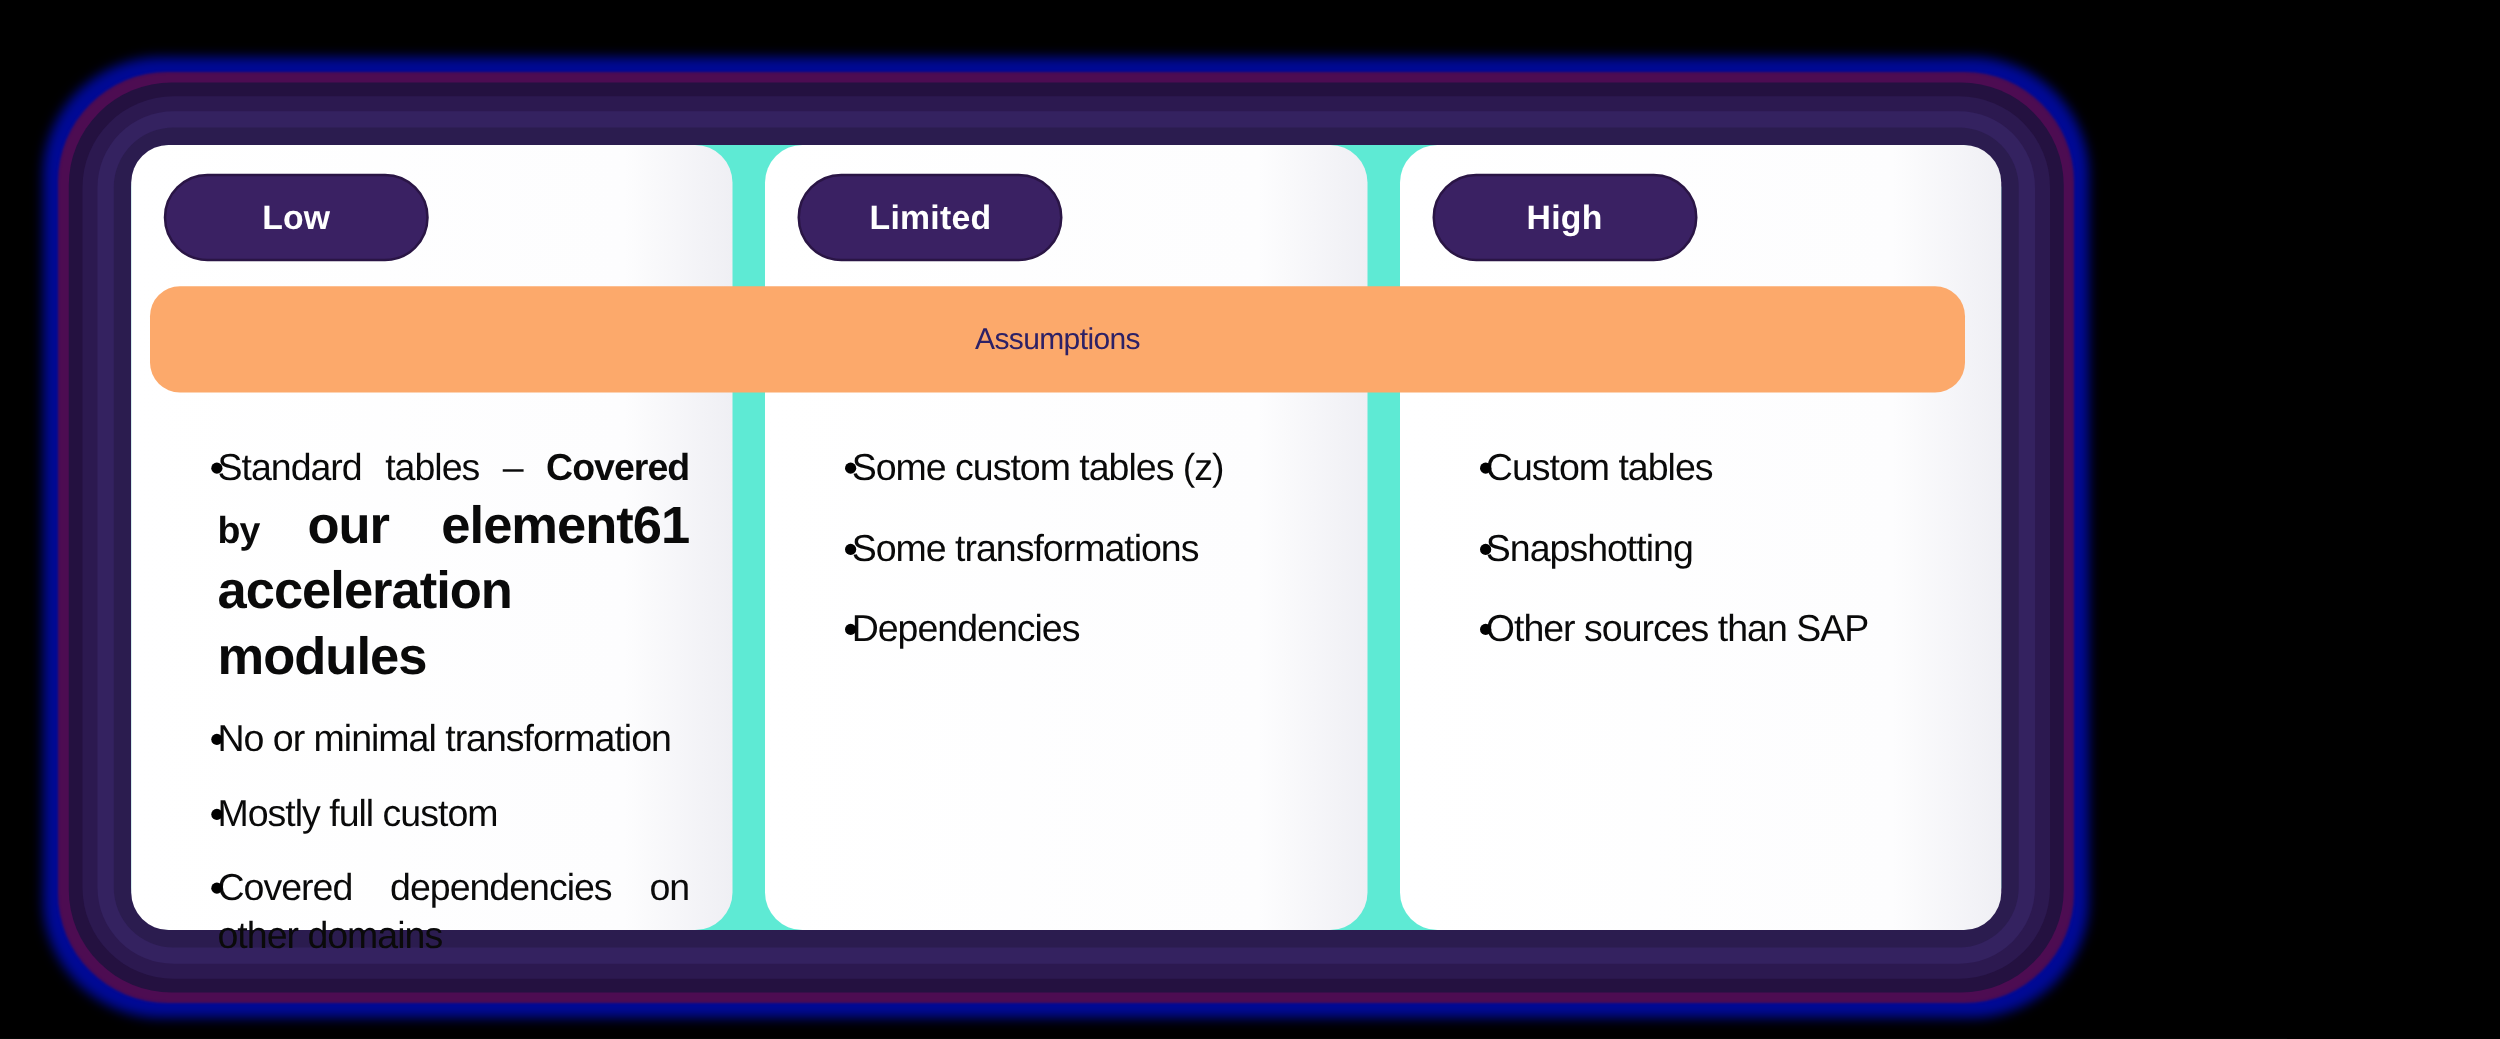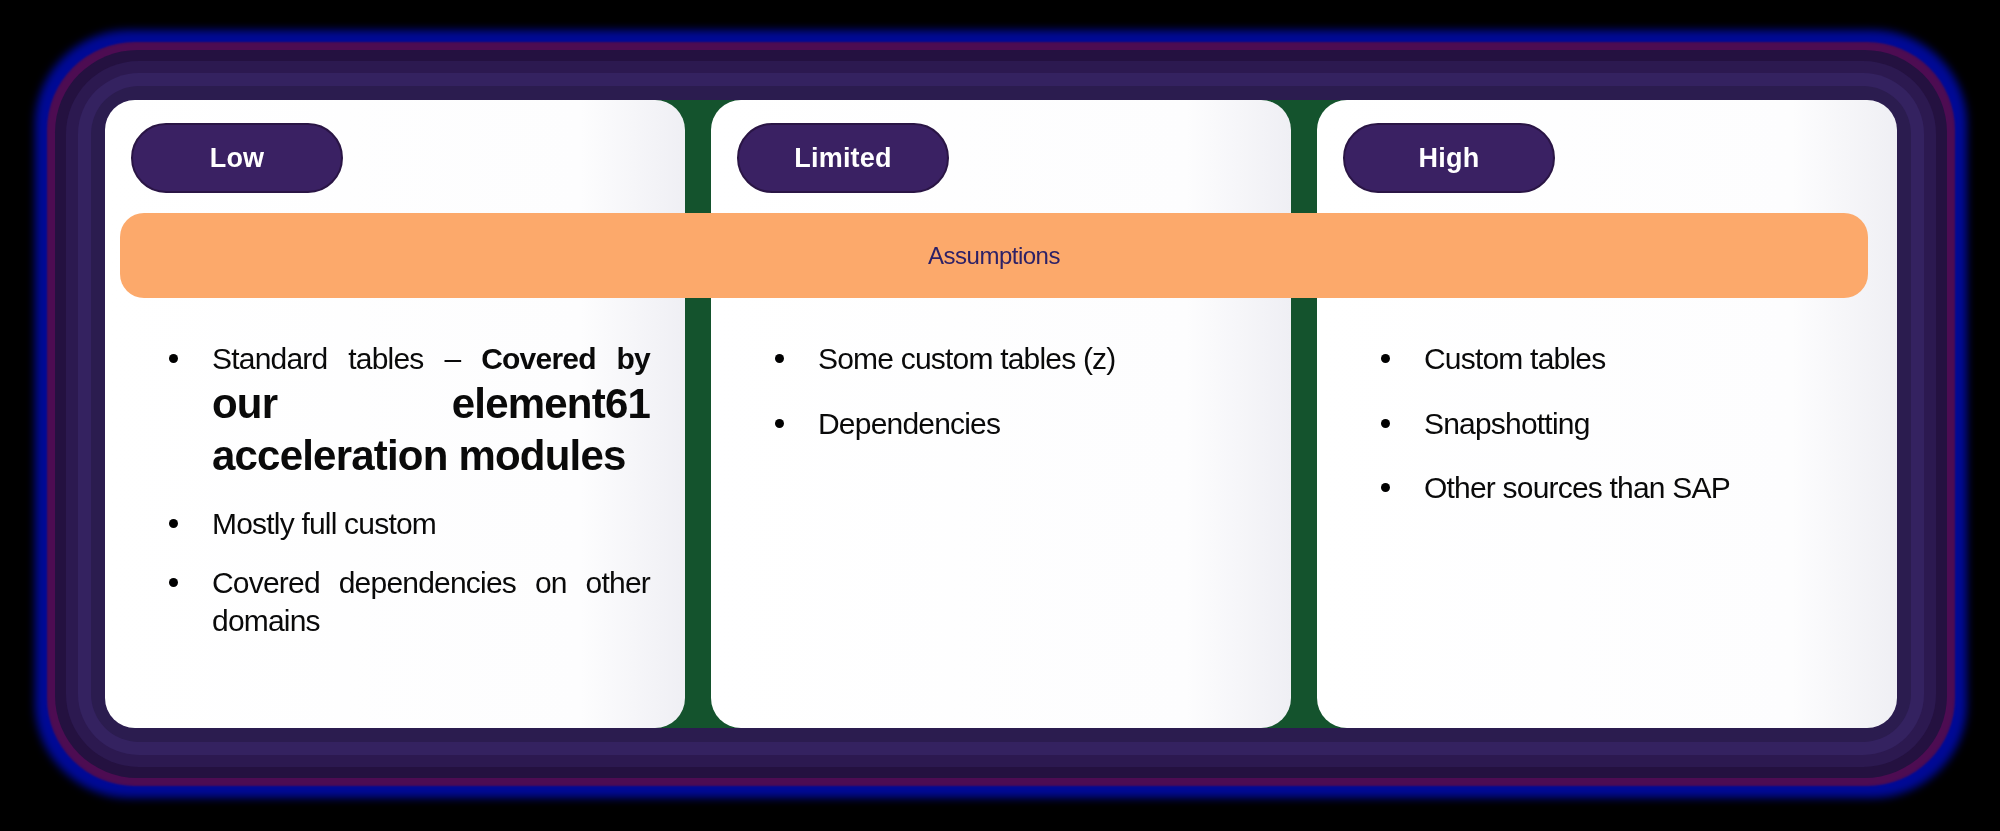--- a/index.html
+++ b/index.html
@@ -16,24 +16,24 @@
     position: relative;
     width: 2000px;
     height: 831px;
     background: #000000;
   }
 
   
   .cards-row {
     position: absolute;
     left: 105px;
-    top: 100px;
-    width: 1792px;
+    top: 116px;
+    width: 1496px;
     height: 628px;
-    background: #14532d;
+    background: #5eead4;
     border-radius: 34px;
     display: flex;
     gap: 26px;
     box-shadow:
       0 0 0 14px #2b1c4f,
       0 0 0 27px #342260,
       0 0 0 39px #2c1950,
       0 0 0 50px #241140,
       0 0 2px 58px #4d0c52,
       0 0 9px 70px #000a96;
@@ -86,21 +86,21 @@
     letter-spacing: -0.5px;
   }
 
   .card-list {
     list-style: none;
     margin: 0;
     padding: 240px 35px 0 0;
   }
   .card-list li {
     position: relative;
-    padding-left: 107px;
+    padding-left: 69px;
     font-size: 30px;
     line-height: 1.25;
     letter-spacing: -0.8px;
     color: #0a0a0a;
     margin-bottom: 27px;
   }
   .card-list li::before {
     content: "";
     position: absolute;
     left: 64px;
@@ -126,31 +126,33 @@
 
 <div class="stage">
   <div class="cards-row">
 
     <div class="card">
       <div class="badge">
         <span>Low</span>
       </div>
       <ul class="card-list">
         <li><span>Standard tables – </span><b>Covered by </b><b class="big">our element61 acceleration modules</b></li>
+        <li><span>No or minimal transformation</span></li>
         <li><span>Mostly full custom</span></li>
         <li><span>Covered dependencies on other domains</span></li>
       </ul>
     </div>
 
     <div class="card">
       <div class="badge">
         <span>Limited</span>
       </div>
       <ul class="card-list">
         <li><span>Some custom tables (z)</span></li>
+        <li><span>Some transformations</span></li>
         <li><span>Dependencies</span></li>
       </ul>
     </div>
 
     <div class="card">
       <div class="badge">
         <span>High</span>
       </div>
       <ul class="card-list">
         <li><span>Custom tables</span></li>

